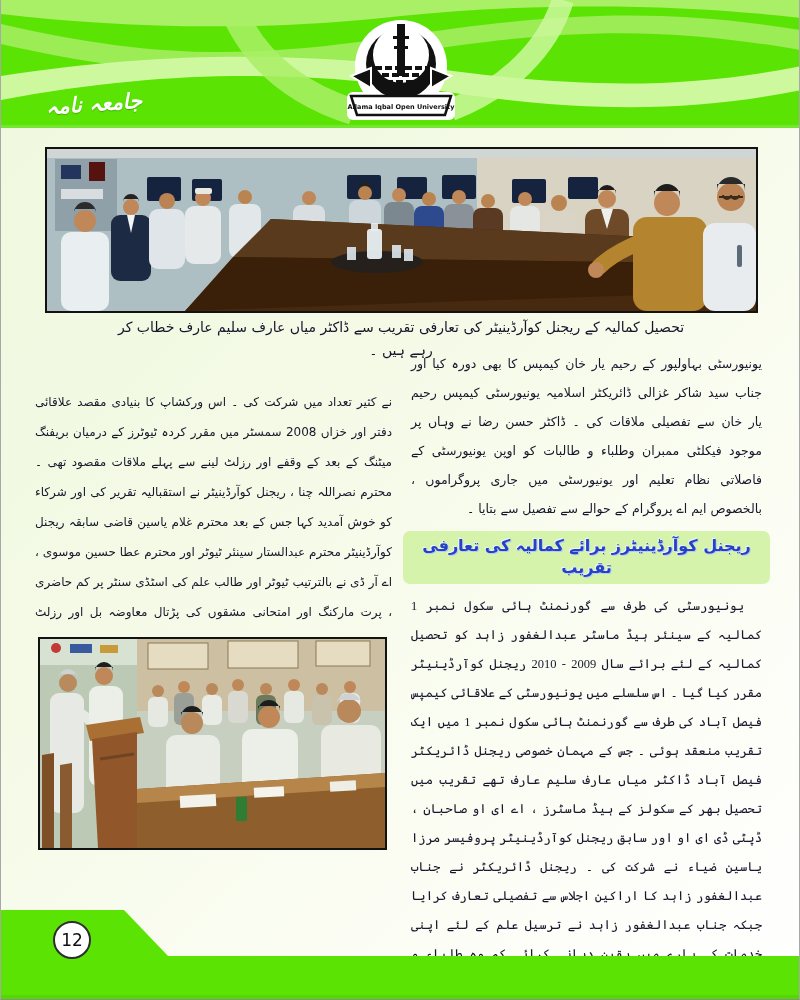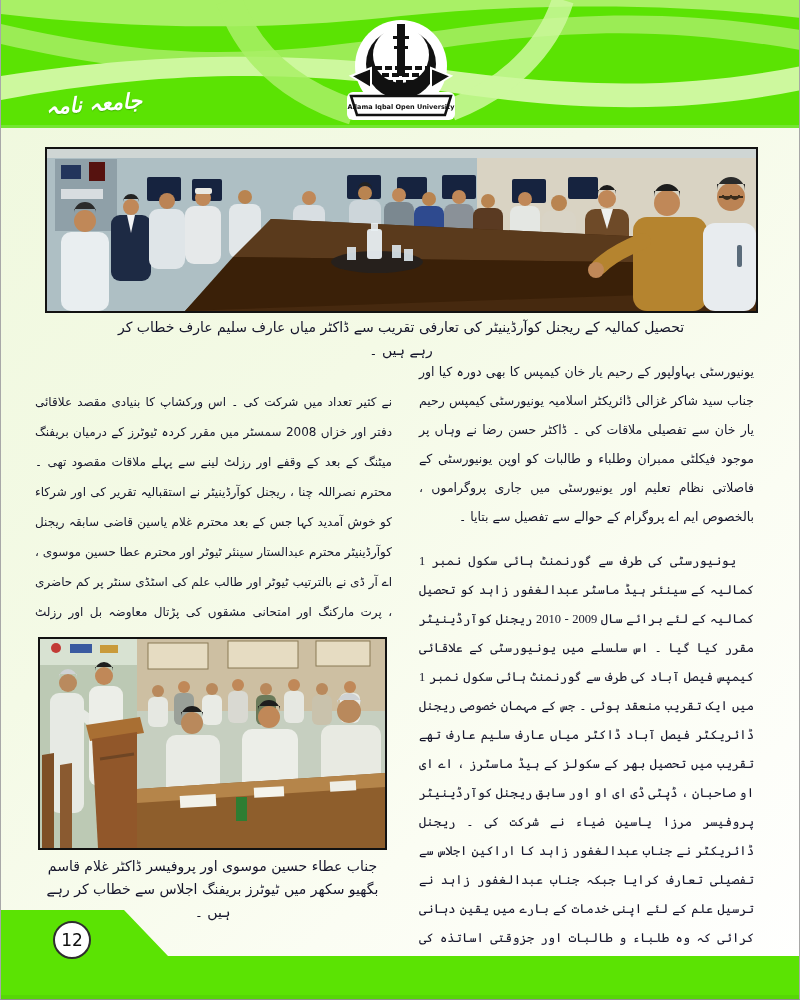--- a/index.html
+++ b/index.html
@@ -33,21 +33,21 @@
   
   .urdu{direction:rtl;text-align:justify;color:#17172c;}
   .col-left{
     position:absolute;left:34px;top:387px;width:357px;
     font-size:12px;line-height:30px;max-height:242px;overflow:hidden;
   }
   .col-right{
     position:absolute;left:402px;top:341px;width:367px;height:618px;overflow:hidden;
     font-size:12.5px;line-height:29px;
   }
-  .col-right p{margin:16px;}
+  .col-right p{margin:8px;}
   .para-indent{text-indent:18px;font-family:Liberation Serif, serif;}
   .heading-row{text-align:center;margin:7px 0 8px 0;line-height:normal;}
   .heading-chip{
     display:inline-block;background:#d6f3ab;color:#2342c4;font-weight:bold;
     font-size:16px;line-height:1.35;padding:4px 16px 6px 16px;border-radius:7px;
     text-shadow:1px 1px 0 #b9c8f2, -1px -1px 0 #eef2ff;direction:rtl;
   }
   
   .foot-svg{position:absolute;left:0;bottom:0;width:800px;height:92px;}
   .page-number{
@@ -237,24 +237,26 @@
       <g>
         <polygon points="97,150 345,134 345,209 97,209" fill="#8e5e2c"></polygon>
         <polygon points="97,150 345,134 345,148 97,164" fill="#b5854a"></polygon>
         <rect x="140" y="156" width="36" height="12" fill="#f2f2ea" transform="rotate(-3 158 162)"></rect>
         <rect x="214" y="148" width="30" height="10" fill="#f4f4ec" transform="rotate(-3 229 153)"></rect>
         <rect x="196" y="158" width="11" height="24" fill="#2e7d32"></rect>
         <rect x="290" y="142" width="26" height="10" fill="#eeeee6" transform="rotate(-3 303 147)"></rect>
       </g>
     </svg>
   </div>
-  <div class="caption caption-bottom">جناب عطاء حسین موسوی اور پروفیسر ڈاکٹر غلام قاسم بگھیو سکھر میں ٹیوٹرز بریفنگ اجلاس سے خطاب کر رہے ہیں ۔</div>
 
   <div class="urdu col-right">
     <p>یونیورسٹی بہاولپور کے رحیم یار خان کیمپس کا بھی دورہ کیا اور جناب سید شاکر غزالی ڈائریکٹر اسلامیہ یونیورسٹی کیمپس رحیم یار خان سے تفصیلی ملاقات کی ۔ ڈاکٹر حسن رضا نے وہاں پر موجود فیکلٹی ممبران وطلباء و طالبات کو اوپن یونیورسٹی کے فاصلاتی نظام تعلیم اور یونیورسٹی میں جاری پروگراموں ، بالخصوص ایم اے پروگرام کے حوالے سے تفصیل سے بتایا ۔</p>
+    <div class="heading-row">
+      <span class="heading-chip">ریجنل کوآرڈینیٹرز برائے کمالیہ کی تعارفی تقریب</span>
+    </div>
     <p class="para-indent">یونیورسٹی کی طرف سے گورنمنٹ ہائی سکول نمبر 1 کمالیہ کے سینئر ہیڈ ماسٹر عبدالغفور زاہد کو تحصیل کمالیہ کے لئے برائے سال 2009 - 2010 ریجنل کوآرڈینیٹر مقرر کیا گیا ۔ اس سلسلے میں یونیورسٹی کے علاقائی کیمپس فیصل آباد کی طرف سے گورنمنٹ ہائی سکول نمبر 1 میں ایک تقریب منعقد ہوئی ۔ جس کے مہمان خصوصی ریجنل ڈائریکٹر فیصل آباد ڈاکٹر میاں عارف سلیم عارف تھے تقریب میں تحصیل بھر کے سکولز کے ہیڈ ماسٹرز ، اے ای او صاحبان ، ڈپٹی ڈی ای او اور سابق ریجنل کوآرڈینیٹر پروفیسر مرزا یاسین ضیاء نے شرکت کی ۔ ریجنل ڈائریکٹر نے جناب عبدالغفور زاہد کا اراکین اجلاس سے تفصیلی تعارف کرایا جبکہ جناب عبدالغفور زاہد نے ترسیل علم کے لئے اپنی خدمات کے بارے میں یقین دہانی کرائی کہ وہ طلباء و طالبات اور جزوقتی اساتذہ کی راہنمائی اور ان کے مسائل کے حل کے لئے ہر وقت حاضر ملیں گے ۔</p>
 
   </div>
 
   <svg class="foot-svg" viewBox="0 0 800 92" preserveAspectRatio="none">
     <polygon points="0,3 123,3 167,49 800,49 800,92 0,92" fill="#5BE303"></polygon>
     <rect y="88" width="800" height="4" fill="#54cf06" opacity="0.6"></rect>
   </svg>
   <div class="page-number">12</div>
 

